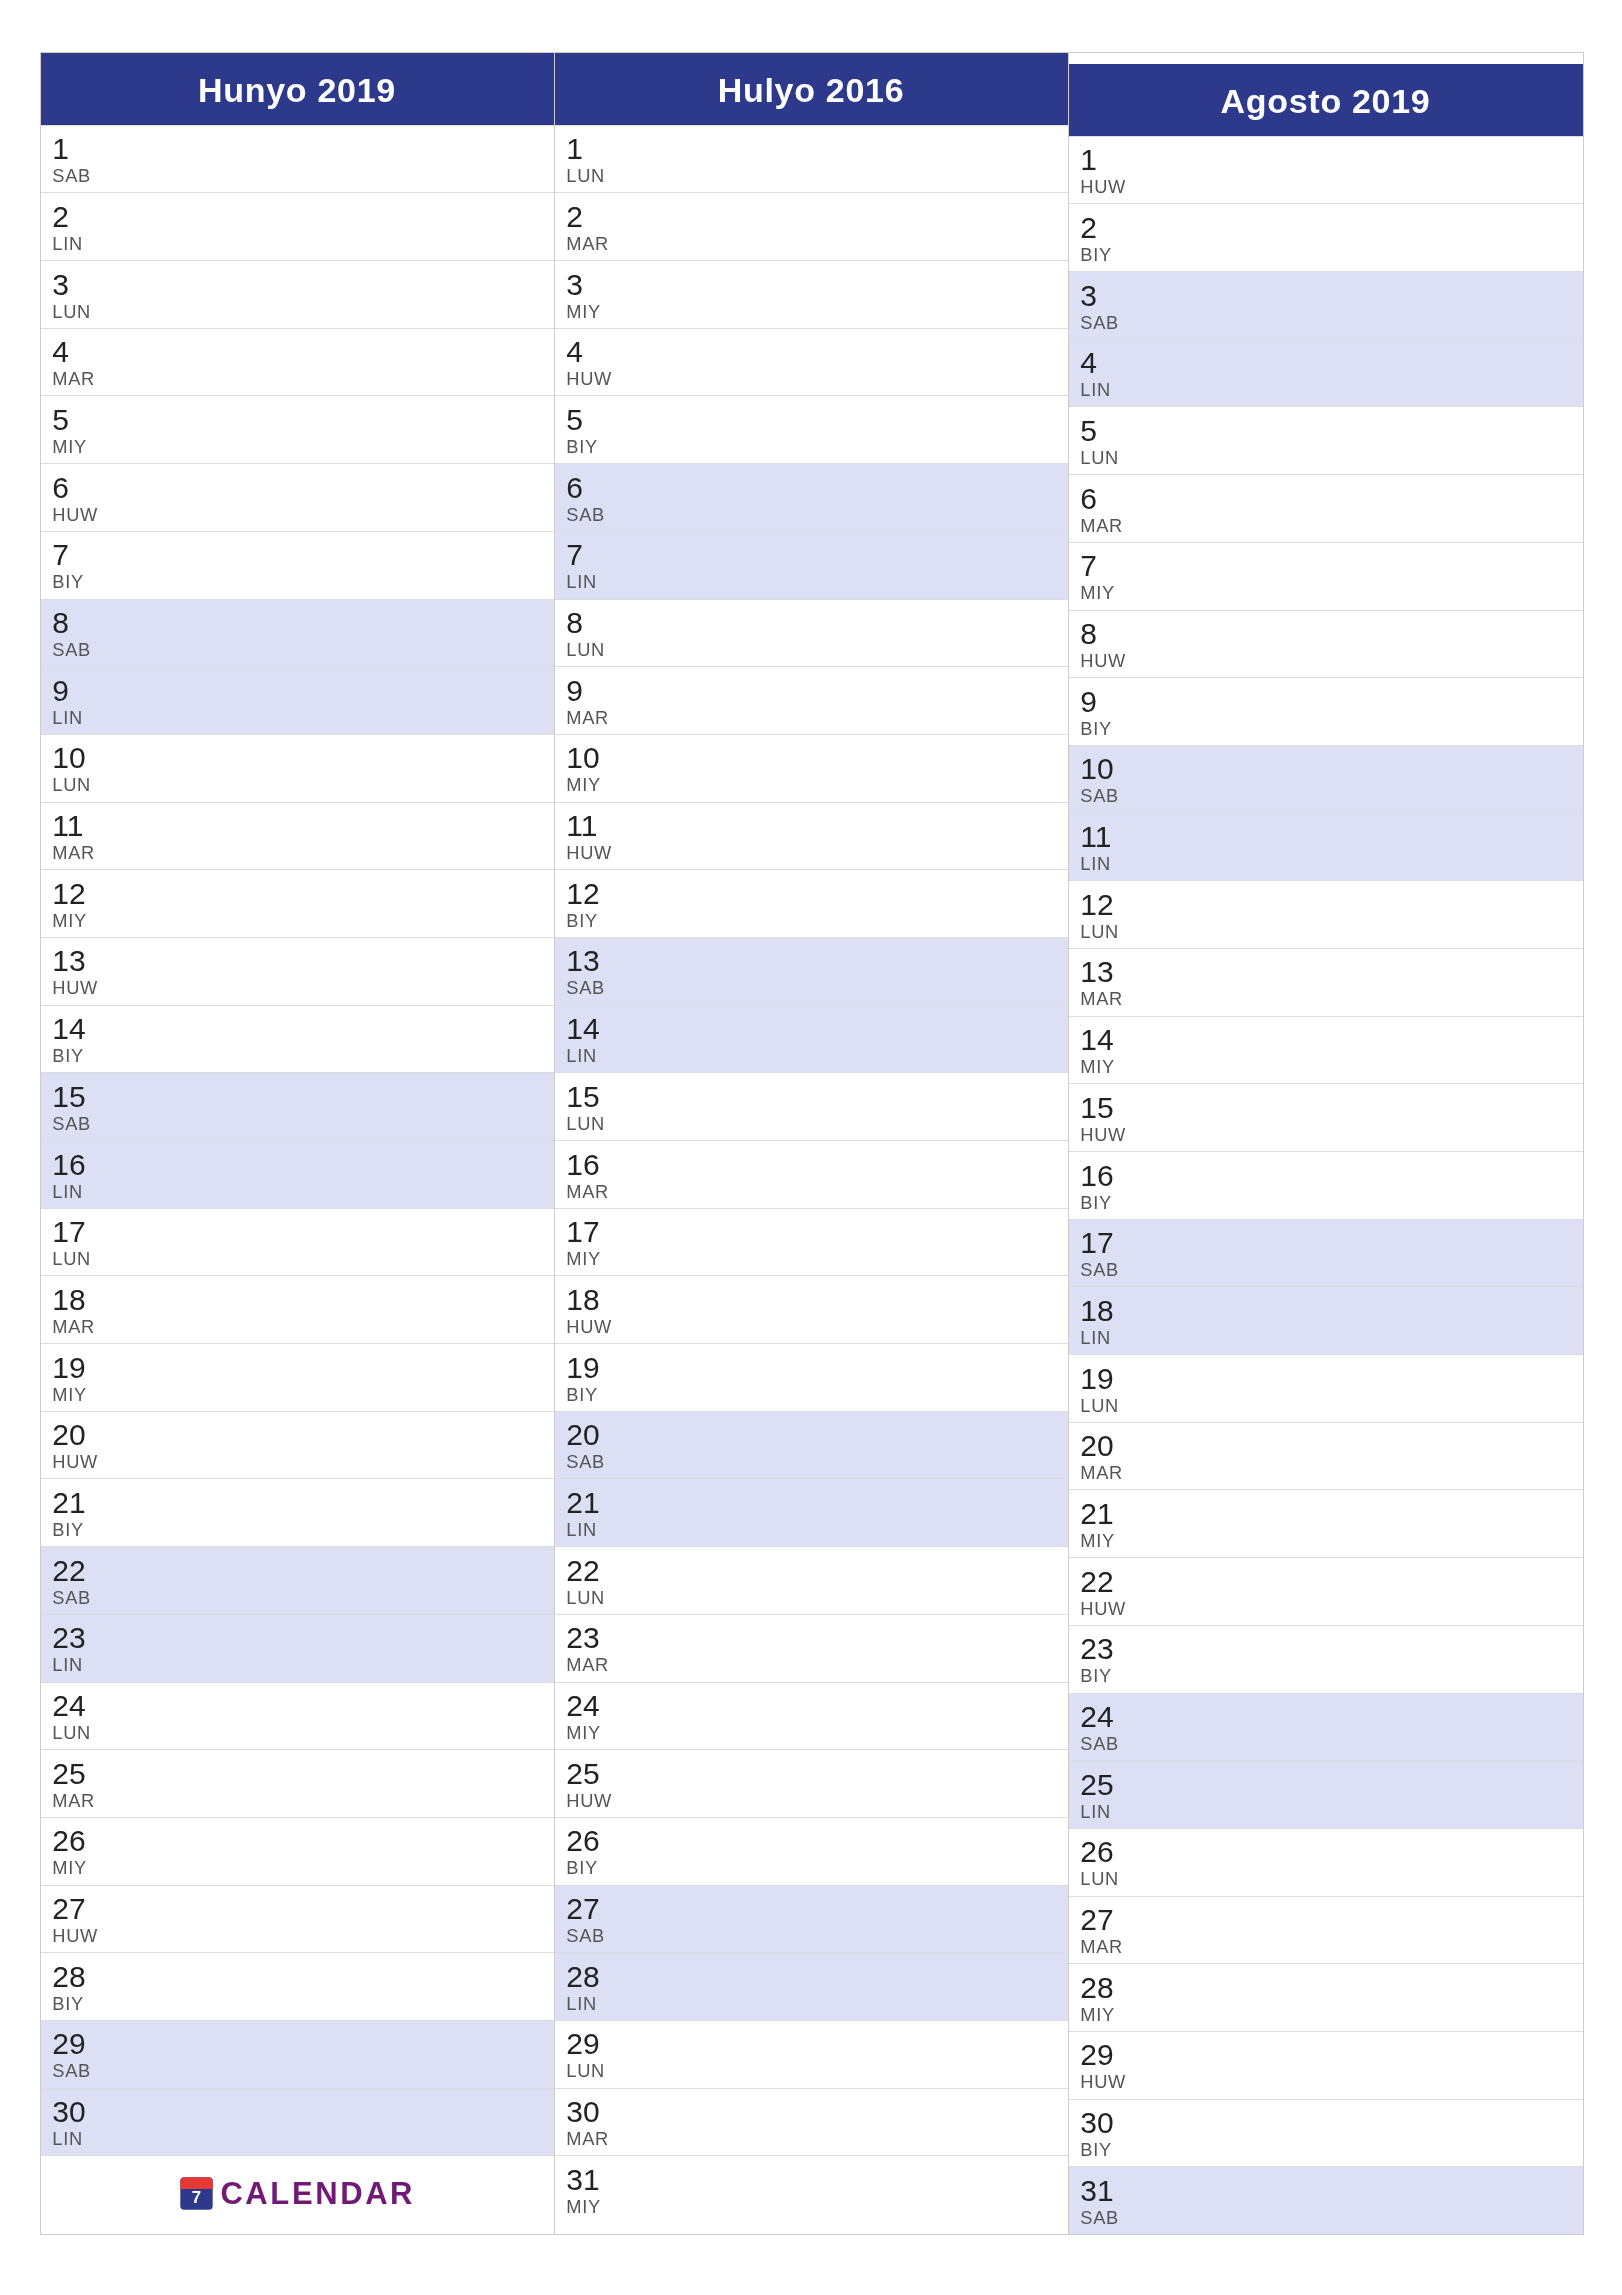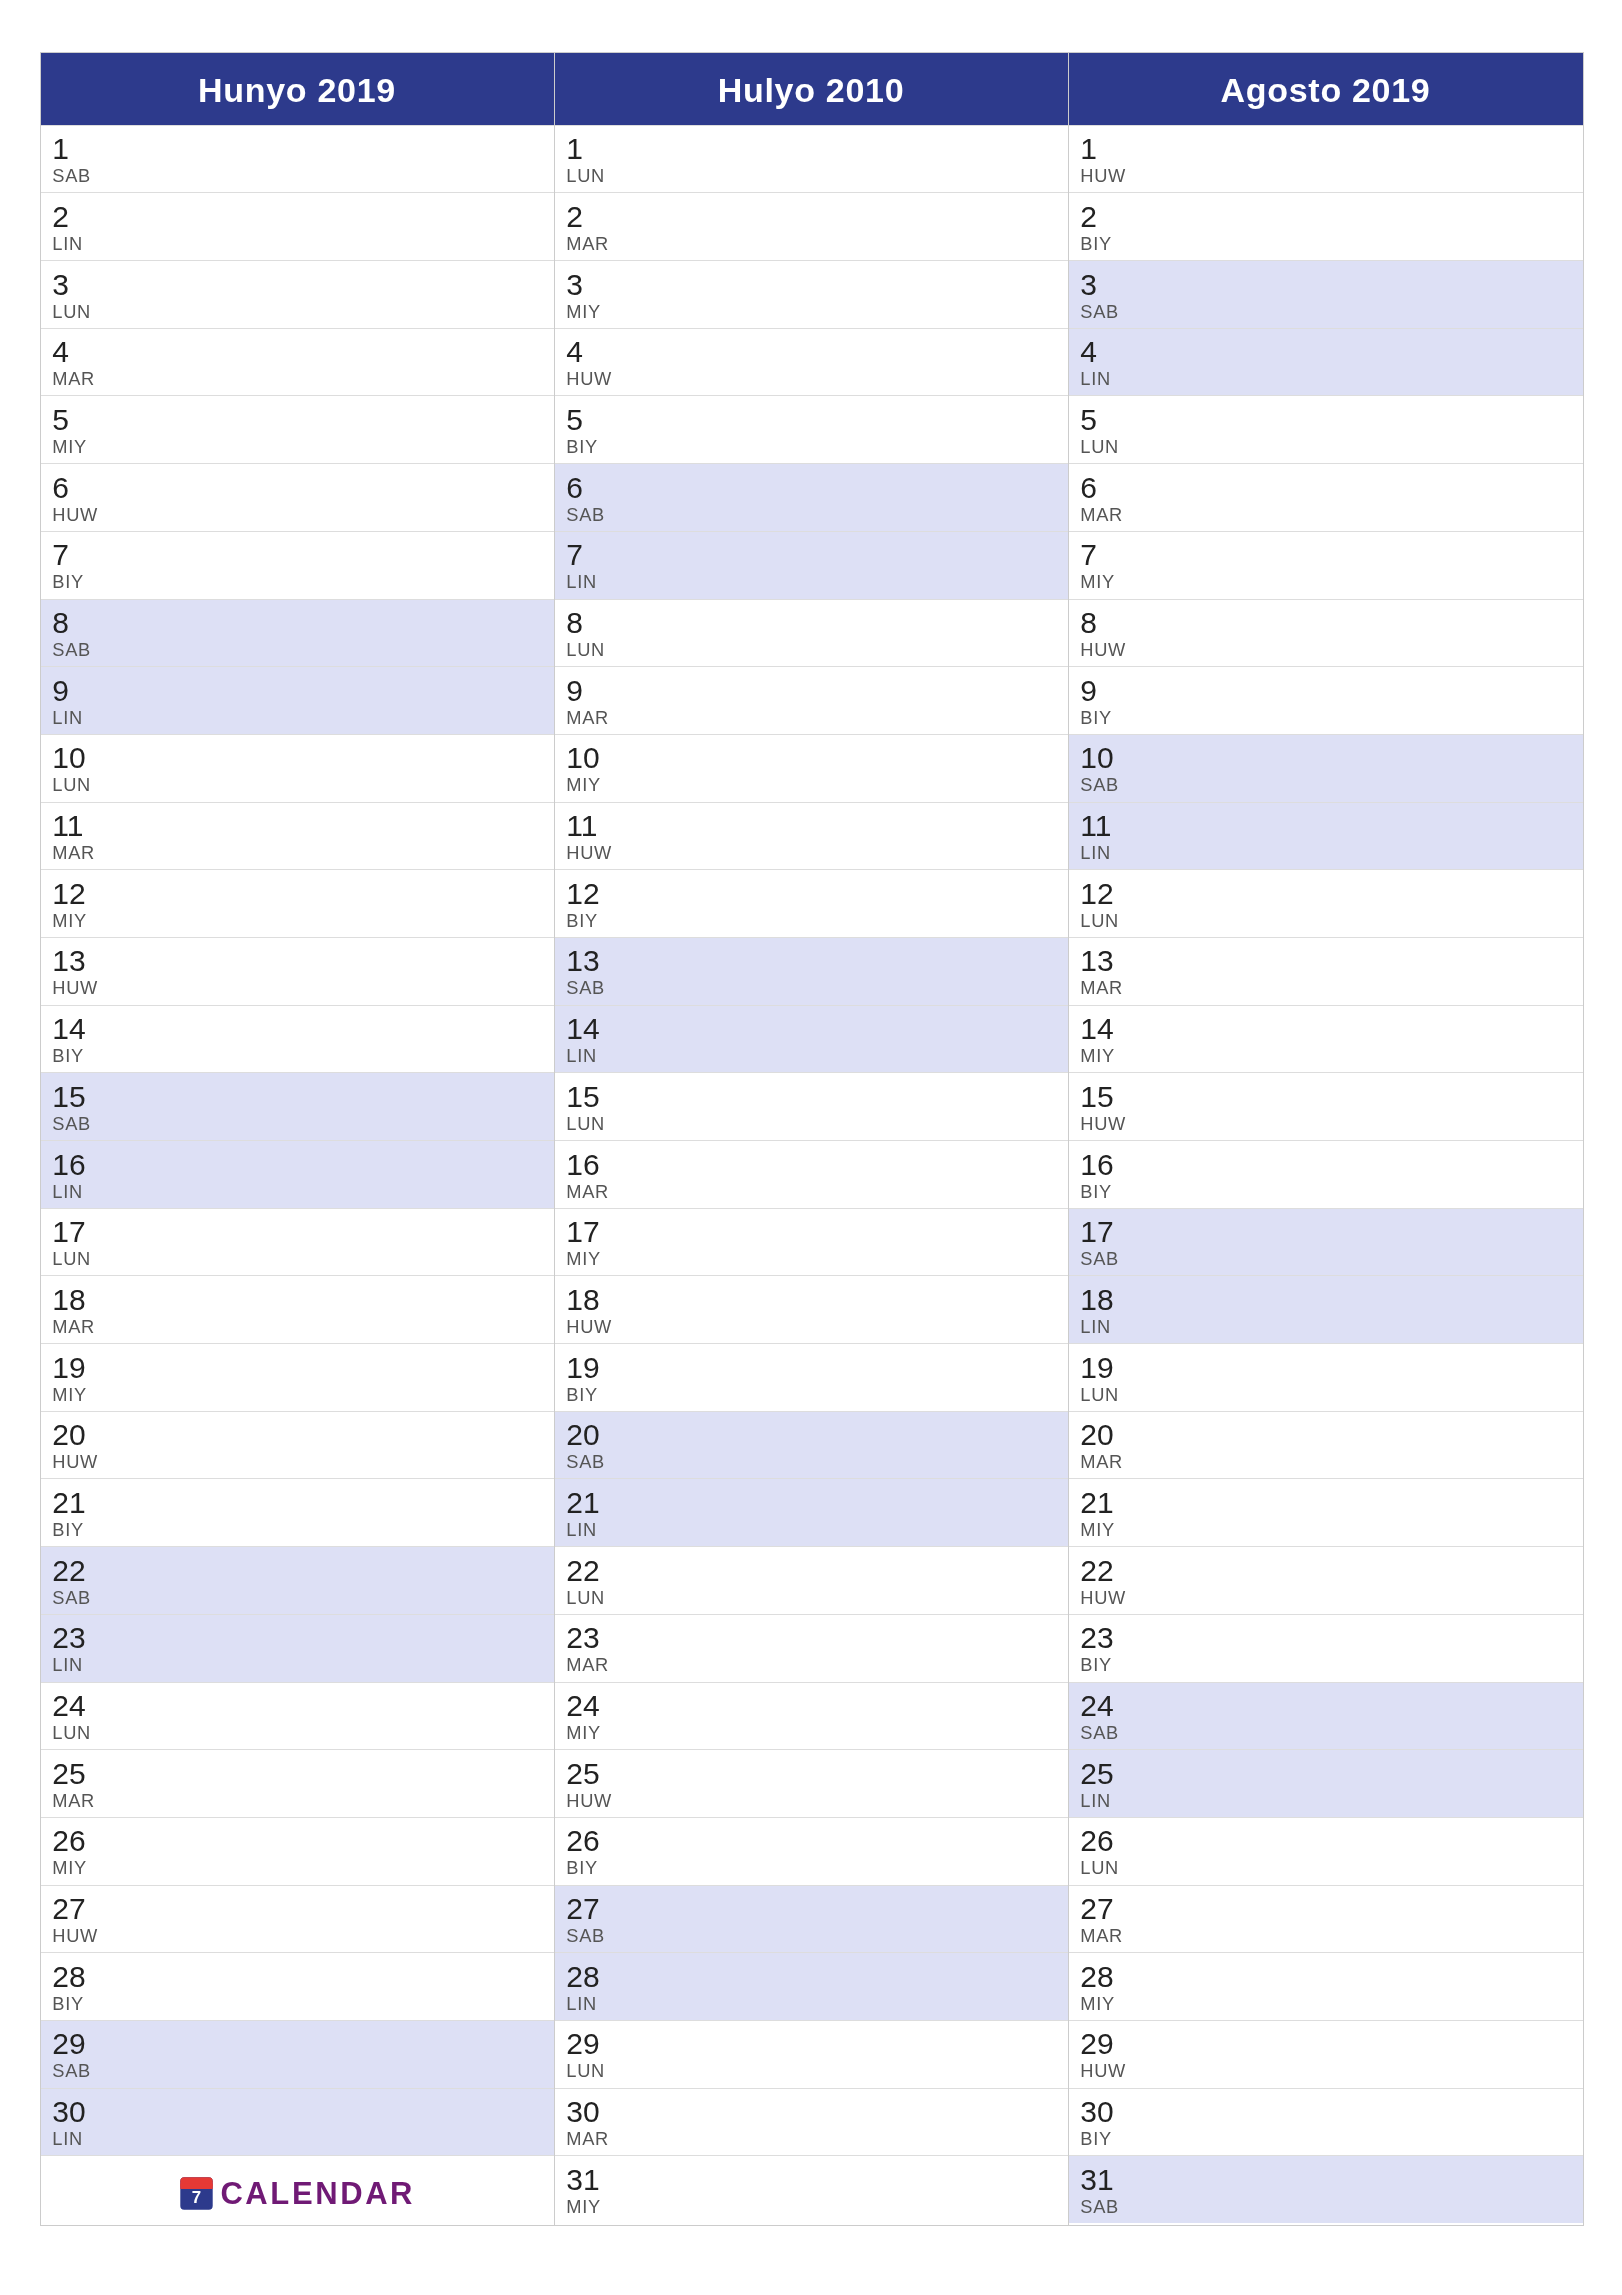--- a/index.html
+++ b/index.html
@@ -22,20 +22,21 @@
       grid-template-columns: 1fr 1fr 1fr;
       border: 1px solid #ccc;
     }
     .month-col {
       display: flex;
       flex-direction: column;
       border-right: 1px solid #ccc;
     }
     .month-col:last-child {
       border-right: none;
+      margin-top: 11px;
     }
     .month-header {
       background: #2d3a8c;
       color: #fff;
       text-align: center;
       font-size: 34px;
       font-weight: bold;
       padding: 18.3px 0 14.4px 0;
       letter-spacing: 0.7px;
     }
@@ -215,21 +216,21 @@
         <rect x="2" y="2" width="50" height="50" rx="6" ry="6" fill="#2d3a8c"></rect>
         <rect x="2" y="2" width="50" height="18" rx="6" ry="6" fill="#e53935"></rect>
         <rect x="2" y="12" width="50" height="8" fill="#e53935"></rect>
         <text x="27" y="42" font-size="26" font-weight="bold" fill="white" text-anchor="middle" font-family="Arial">7</text>
       </svg>
             <span class="logo-7-text">CALENDAR</span>
           </div>
         </div>
       </div>
       <div class="month-col">
-        <div class="month-header">Hulyo 2010</div>
+        <div class="month-header">Hulyo 2016</div>
         <div class="day-row">
           <div class="day-num">1</div>
           <div class="day-name">LUN</div>
         </div>
         <div class="day-row">
           <div class="day-num">2</div>
           <div class="day-name">MAR</div>
         </div>
         <div class="day-row">
           <div class="day-num">3</div>

